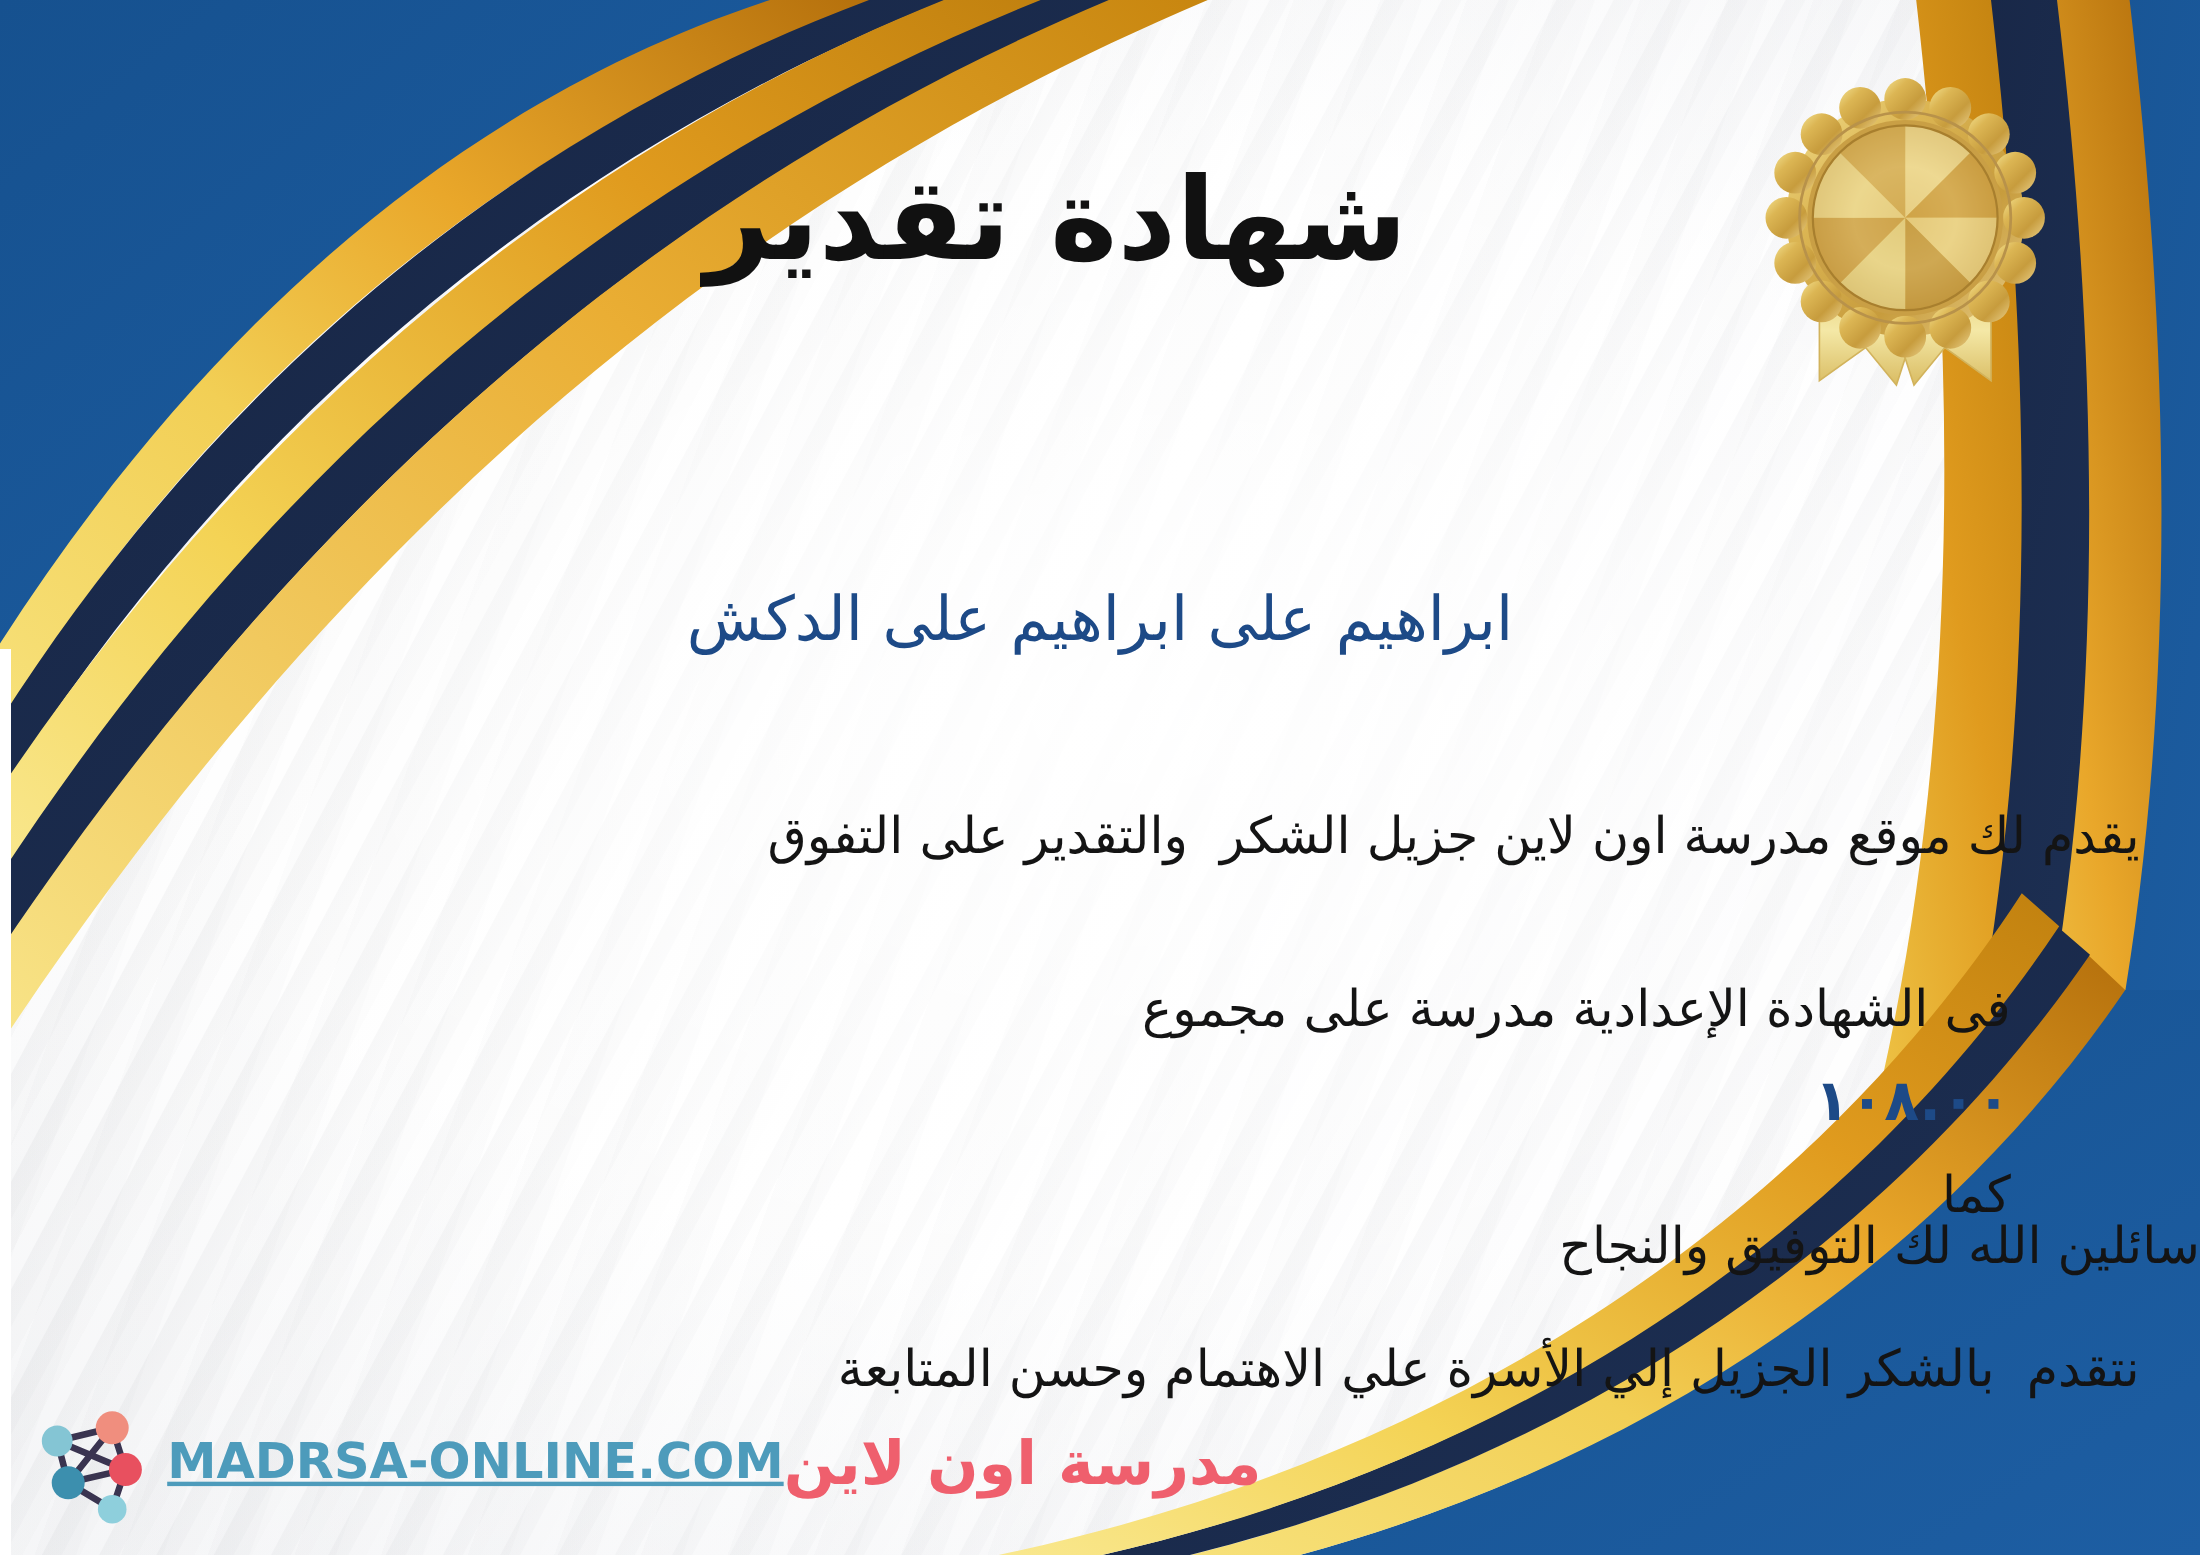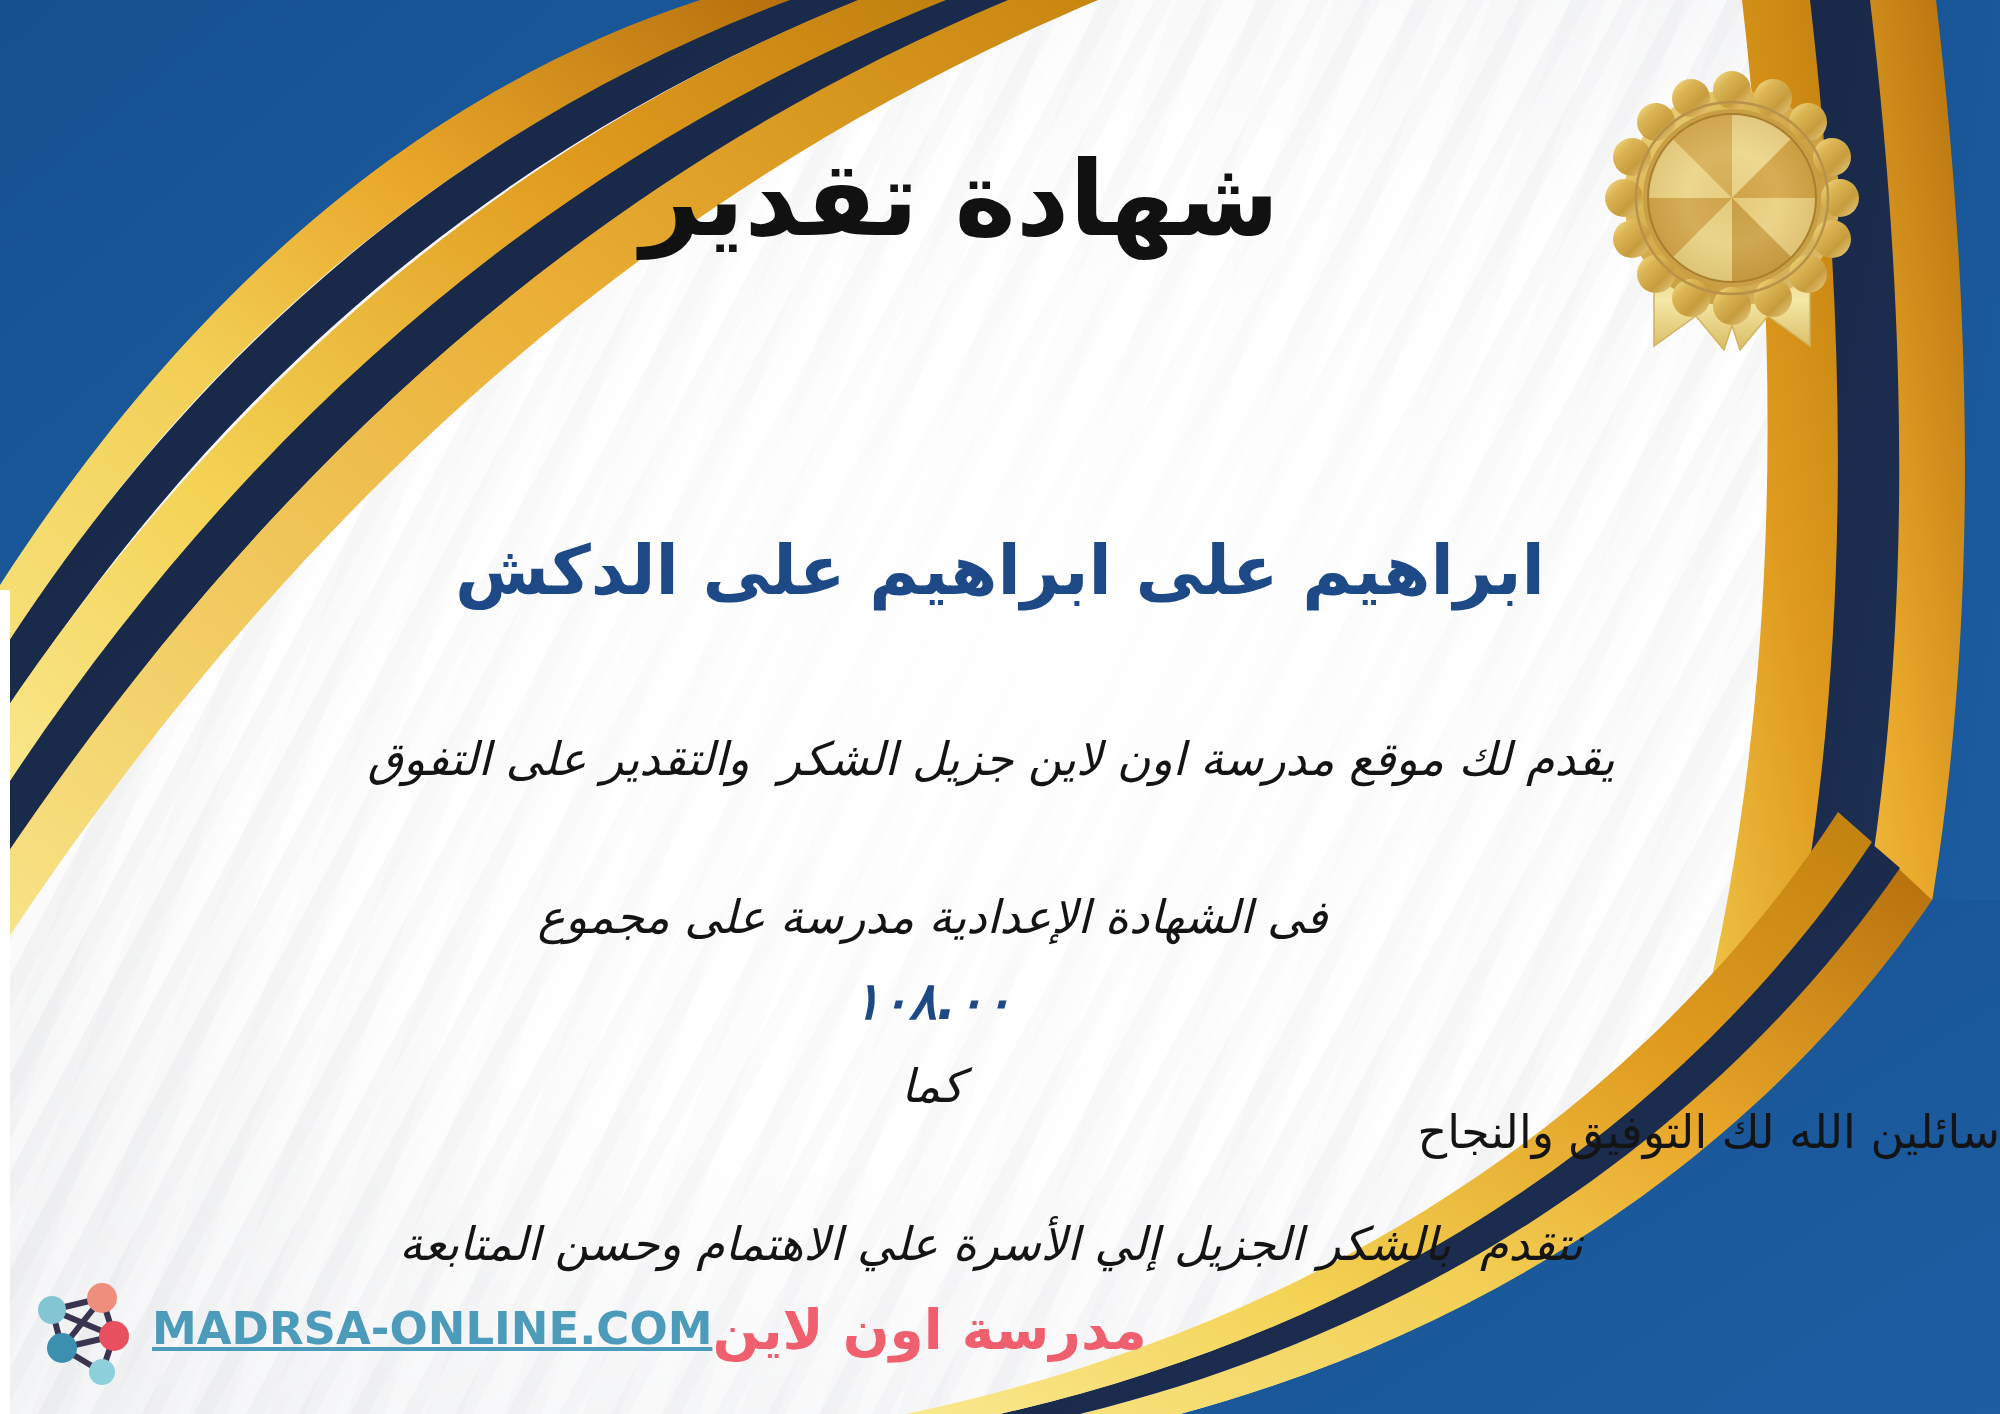--- a/index.html
+++ b/index.html
@@ -81,37 +81,35 @@
     line-height: 1.15;
     padding-right: 80px;
   }
 
   .recipient-name {
     position: absolute;
     top: 530px;
     left: 0;
     right: 0;
     text-align: center;
-    font-size: 68px;
-    font-weight: 700;
+    font-size: 56px;
+    font-weight: 400;
     color: #1d4a87;
     line-height: 1.2;
   }
 
   .body-block {
     position: absolute;
     top: 720px;
     left: 37px;
     right: 55px;
-    text-align: center;
     color: #141414;
     font-size: 46px;
     line-height: 1.72;
     font-weight: 500;
-    font-style: italic;
   }
   .body-line {
     display: block;
     white-space: pre-wrap;
   }
   .score-value {
     color: #1d4a87;
     font-weight: 700;
     font-size: 52px;
     letter-spacing: 2px;

